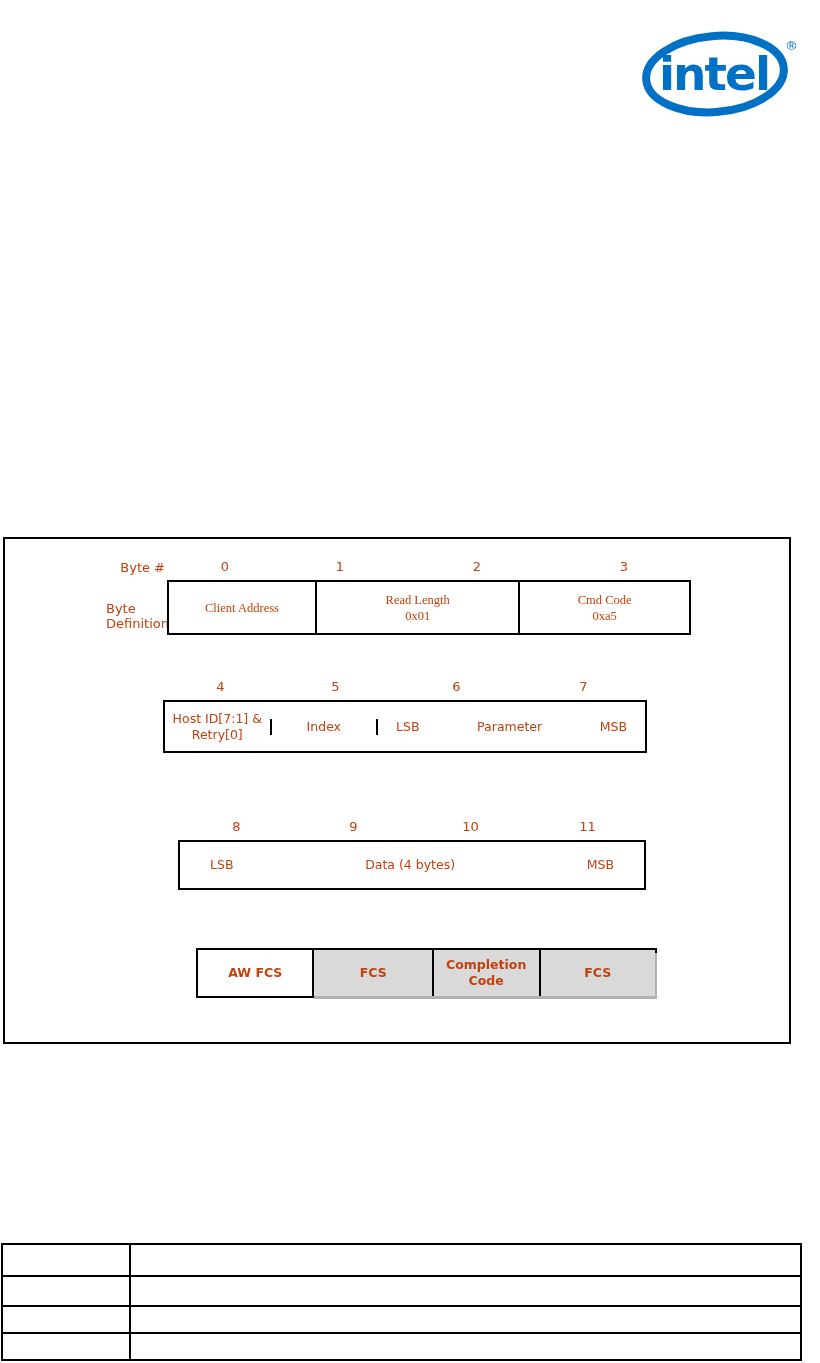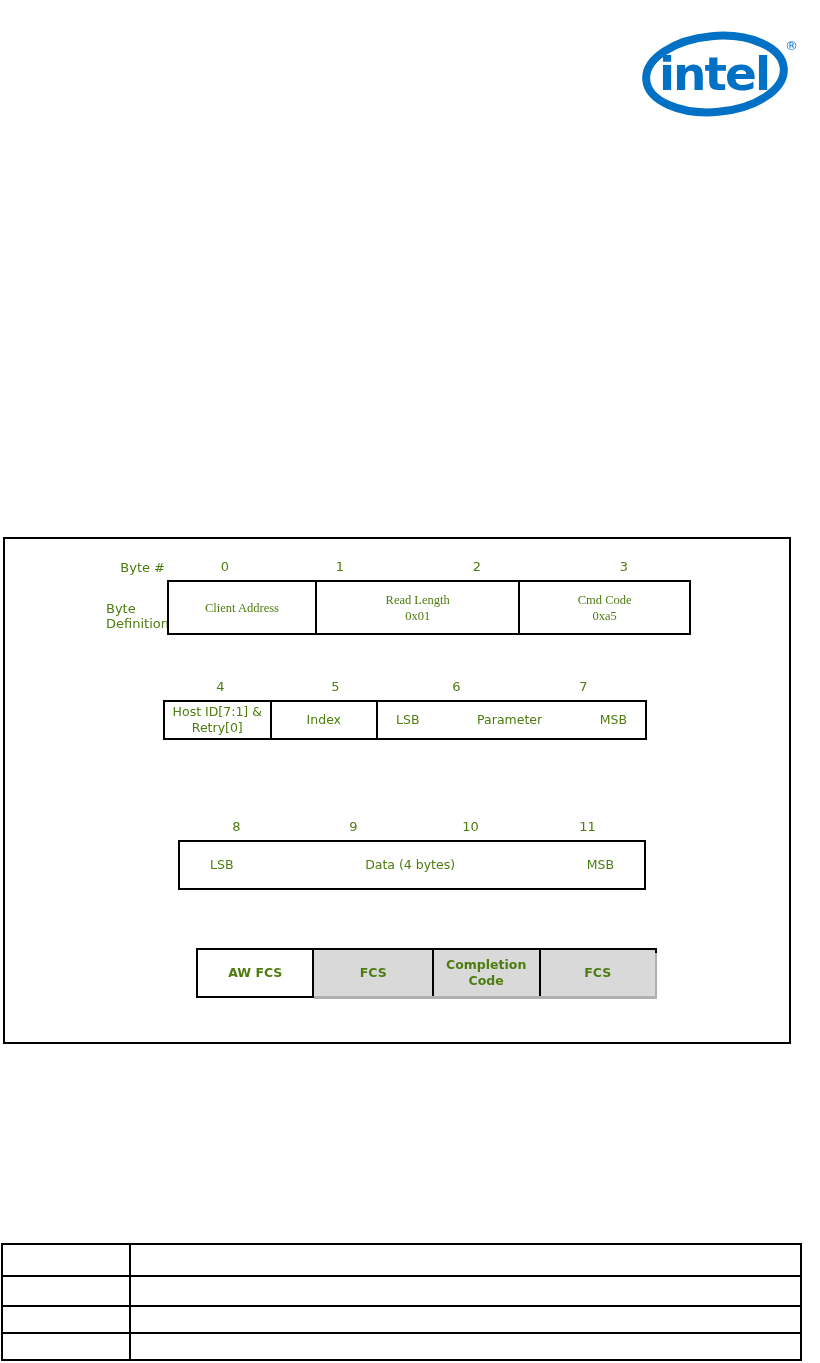--- a/index.html
+++ b/index.html
@@ -4,21 +4,21 @@
 <style>
   * { margin: 0; padding: 0; box-sizing: border-box; }
   html, body { background: #ffffff; }
   .page {
     position: relative;
     width: 820px;
     height: 1363px;
     background: #ffffff;
     overflow: hidden;
     font-family: "DejaVu Sans", sans-serif;
-    color: #4d7c0f;
+    color: #c2410c;
   }
 
   
   .logo { position: absolute; left: 641px; top: 30px; width: 160px; height: 88px; }
 
   
   .figure-box {
     position: absolute;
     left: 3px; top: 537px;
     width: 788px; height: 507px;
@@ -104,21 +104,21 @@
       </div>
     </div>
 
     <div class="diag-row" style="left:158px; top:136px; width:484px;">
       <div class="nums">
         <span style="flex:115">4</span>
         <span style="flex:115">5</span>
         <span style="flex:127">6</span>
         <span style="flex:127">7</span>
       </div>
-      <div class="cells" style="height:40px;">
+      <div class="cells" style="height:53px;align-items:center;">
         <div class="cell" style="flex:115">
           <span>Host ID[7:1] &amp;</span>
           <span>Retry[0]</span>
         </div>
         <div class="cell" style="flex:115">
           <span>Index</span>
         </div>
         <div class="cell spread" style="flex:254; padding:0 18px;">
           <span>LSB</span>
           <span>Parameter</span>

